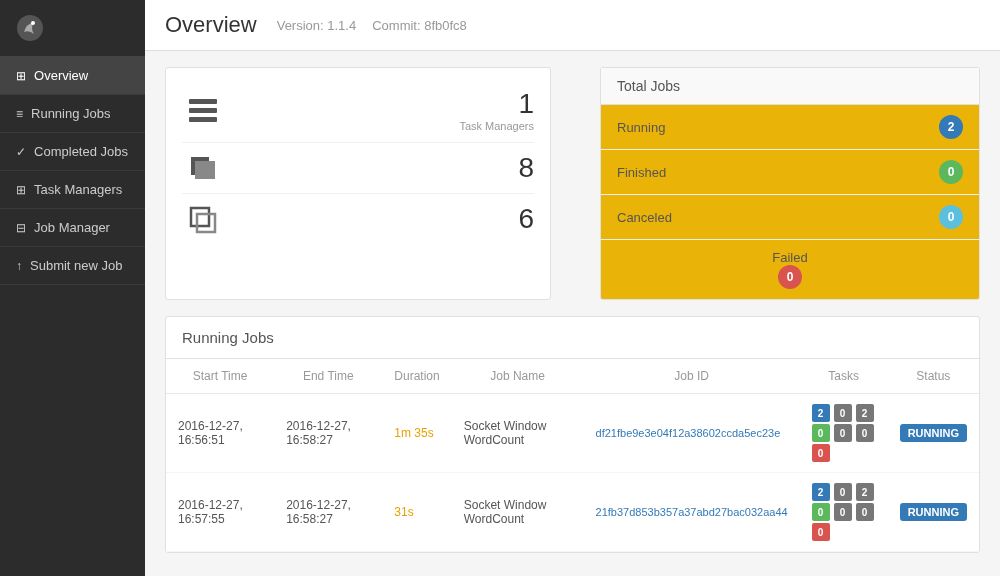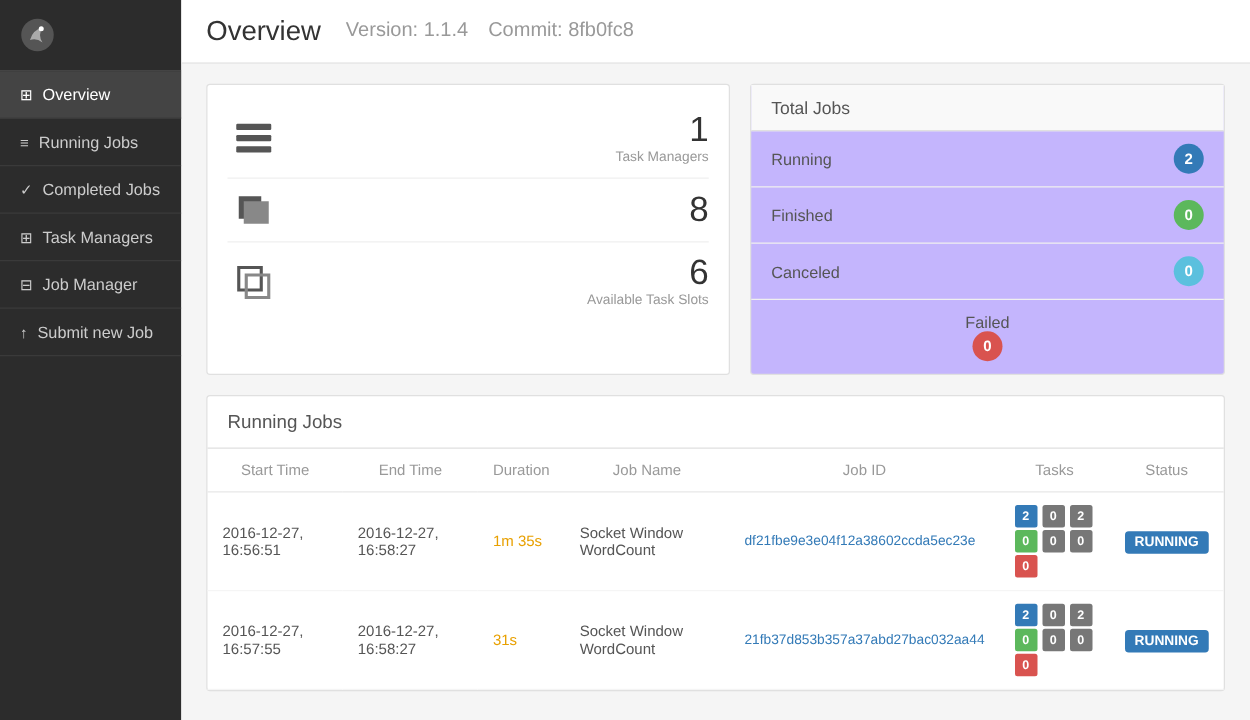--- a/index.html
+++ b/index.html
@@ -55,21 +55,21 @@
       gap: 20px;
       flex-shrink: 0;
     }
     #header .page-title {
       font-size: 22px;
       font-weight: 300;
       color: #333;
     }
     #header .meta {
       color: #999;
-      font-size: 16px;
+      font-size: 13px;
       display: flex;
       gap: 16px;
     }
     #header .meta span { color: #999; }
 
     
     #content {
       flex: 1;
       overflow-y: auto;
       padding: 16px 20px;
@@ -117,25 +117,26 @@
       line-height: 1;
     }
     .stat-numbers .label {
       font-size: 11px;
       color: #999;
       margin-top: 2px;
     }
 
     
     .totals-card {
-      background: #c4b5fd;
+      background: #eab308;
       border: 1px solid #e0e0e0;
       border-radius: 3px;
       width: 380px;
       flex-shrink: 0;
+      margin-left: 33px;
     }
     .totals-card .card-title {
       padding: 10px 16px;
       font-size: 14px;
       color: #555;
       border-bottom: 1px solid #e0e0e0;
       background: #f9f9f9;
     }
     .totals-card .total-row {
       display: flex;
@@ -314,21 +315,20 @@
 
         <div class="stat-row">
           <div class="stat-icon">
             <svg width="32" height="30" viewBox="0 0 32 30">
               <path d="M4 4 L22 4 L22 22 L4 22 Z" fill="none" stroke="#555" stroke-width="2.5"></path>
               <path d="M10 10 L28 10 L28 28 L10 28 Z" fill="none" stroke="#888" stroke-width="2.5"></path>
             </svg>
           </div>
           <div class="stat-numbers">
             <div class="big-num">6</div>
-            <div class="label">Available Task Slots</div>
           </div>
         </div>
       </div>
 
       <div class="totals-card">
         <div class="card-title">Total Jobs</div>
         <div class="total-row">
           <span class="total-label">Running</span>
           <span class="badge badge-blue">2</span>
         </div>

